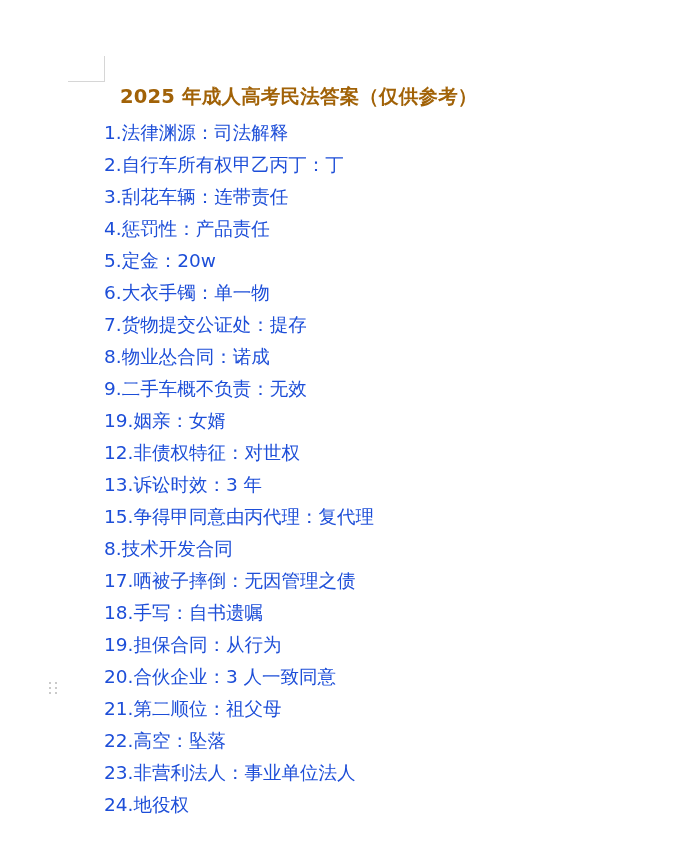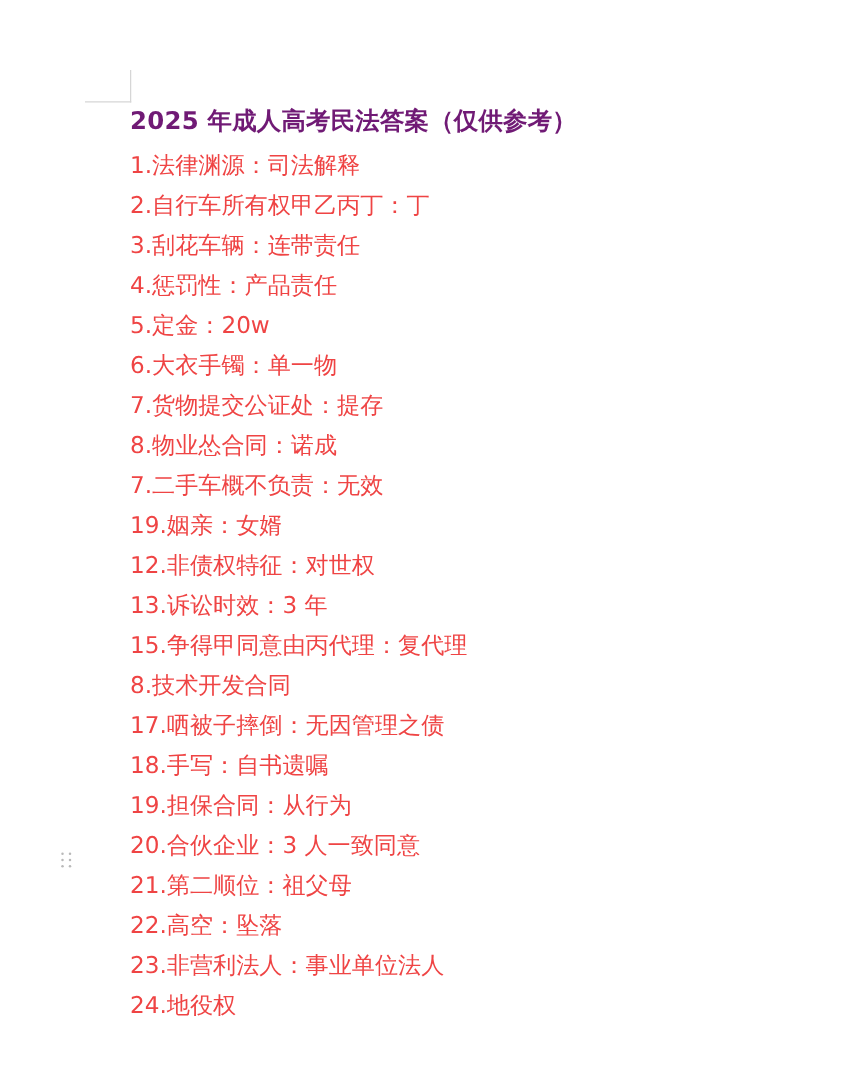--- a/index.html
+++ b/index.html
@@ -63,29 +63,29 @@
     left: 104px;
     top: 82px;
     width: 540px;
   }
   .doc-title {
     font-family: "DejaVu Sans", sans-serif;
     font-weight: bold;
     font-size: 19.5px;
     line-height: 30px;
     letter-spacing: 0.2px;
-    margin: 0 0 5px 0;
-    color: #701a75;
+    margin: 0 0 5px 16px;
+    color: #a16207;
   }
   .answer-line {
     font-family: "DejaVu Sans", sans-serif;
     font-size: 18.5px;
     line-height: 32px;
     white-space: nowrap;
-    color: #ef4444;
+    color: #1d4ed8;
   }
 </style>
 </head>
 <body>
 
 <div class="page">
 
   <div class="margin-guide-v"></div>
   <div class="margin-guide-h"></div>
 
@@ -102,21 +102,21 @@
     <h1 class="doc-title">2025 年成人高考民法答案（仅供参考）</h1>
 
     <div class="answer-line">1.法律渊源：司法解释</div>
     <div class="answer-line">2.自行车所有权甲乙丙丁：丁</div>
     <div class="answer-line">3.刮花车辆：连带责任</div>
     <div class="answer-line">4.惩罚性：产品责任</div>
     <div class="answer-line">5.定金：20w</div>
     <div class="answer-line">6.大衣手镯：单一物</div>
     <div class="answer-line">7.货物提交公证处：提存</div>
     <div class="answer-line">8.物业怂合同：诺成</div>
-    <div class="answer-line">7.二手车概不负责：无效</div>
+    <div class="answer-line">9.二手车概不负责：无效</div>
     <div class="answer-line">19.姻亲：女婿</div>
     <div class="answer-line">12.非债权特征：对世权</div>
     <div class="answer-line">13.诉讼时效：3 年</div>
     <div class="answer-line">15.争得甲同意由丙代理：复代理</div>
     <div class="answer-line">8.技术开发合同</div>
     <div class="answer-line">17.哂被子摔倒：无因管理之债</div>
     <div class="answer-line">18.手写：自书遗嘱</div>
     <div class="answer-line">19.担保合同：从行为</div>
     <div class="answer-line">20.合伙企业：3 人一致同意</div>
     <div class="answer-line">21.第二顺位：祖父母</div>

